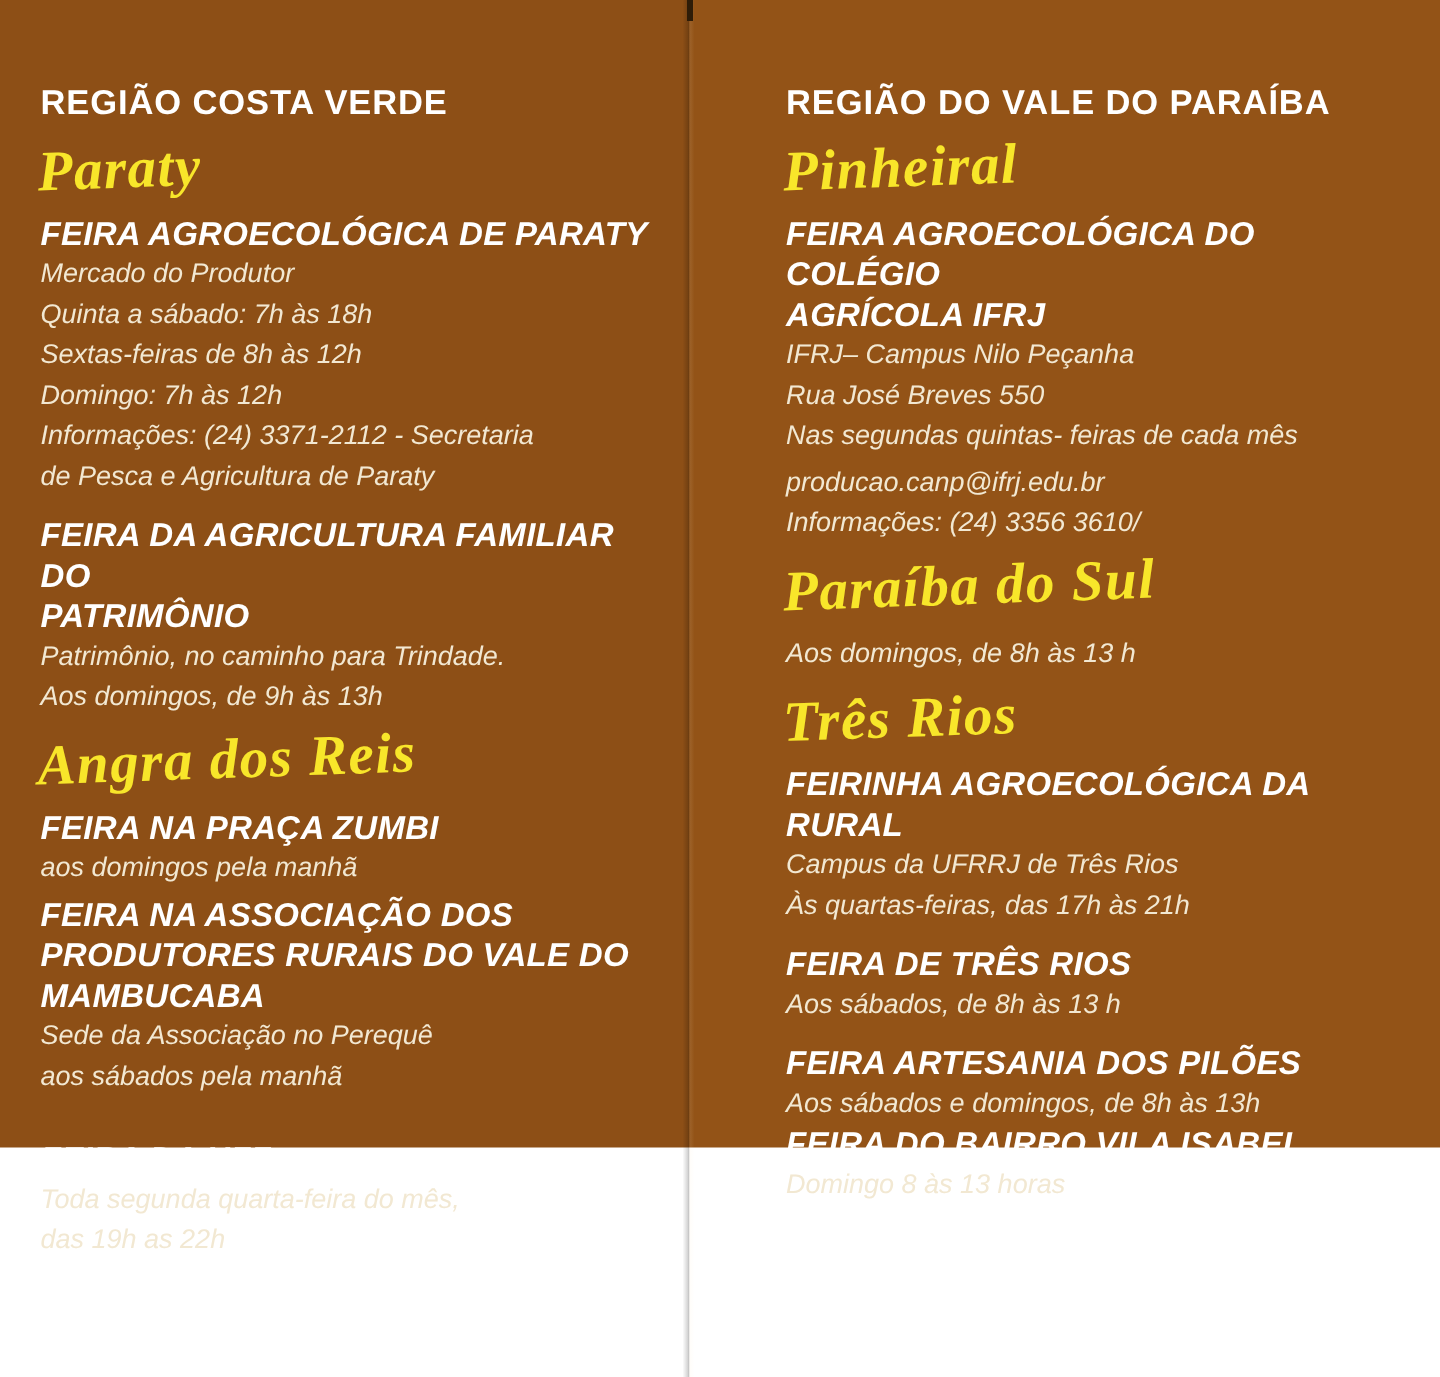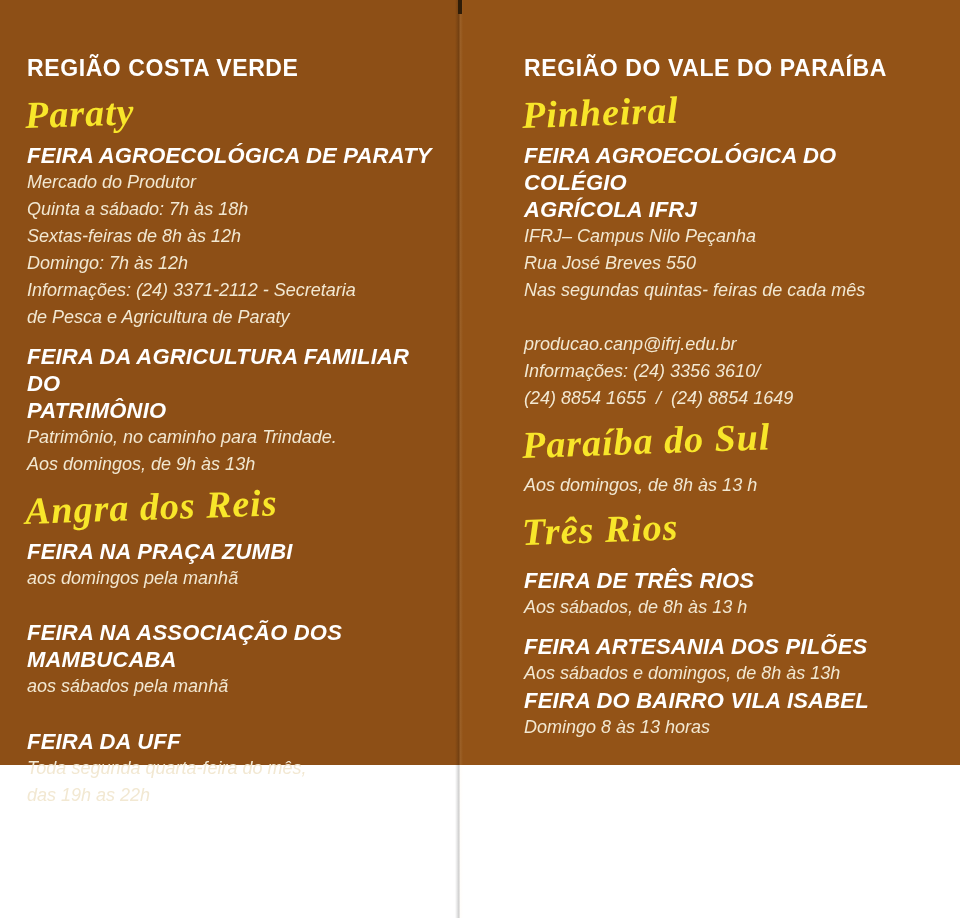--- a/index.html
+++ b/index.html
@@ -26,21 +26,21 @@
   .city-name{
     font-family:cursive;
     font-size:38px;line-height:46px;font-weight:bold;font-style:italic;
     color:var(--city-script-color,#f8e62a);
     margin:10px 0 4px -2px;
     transform:rotate(-2deg);transform-origin:left center;width:max-content;
     letter-spacing:1px;
   }
   .fair{margin-top:12px;font-style:italic;}
   .mt-sm{margin-top:4px;}
-  .mt-lg{margin-top:27px;}
+  .mt-lg{margin-top:4px;}
   .mt-xl{margin-top:28px;}
   .mt-0{margin-top:0;}
   .fair-title-line{
     font-size:22px;font-weight:bold;line-height:27px;letter-spacing:.2px;
     color:var(--fair-title-color,#fff);white-space:pre-wrap;
   }
   .fair-line{
     font-size:18px;line-height:27px;
     color:var(--body-text-color,#f2e8d2);white-space:pre-wrap;
   }
@@ -79,21 +79,23 @@
     <div>
       <div class="city-name">Angra dos Reis</div>
 
       <div class="fair mt-sm">
         <div class="fair-title-line">FEIRA NA PRAÇA ZUMBI</div>
         <div class="fair-line">aos domingos pela manhã</div>
       </div>
 
       <div class="fair mt-lg">
         <div class="fair-title-line">FEIRA NA ASSOCIAÇÃO DOS</div>
+        <div class="fair-title-line">PRODUTORES RURAIS DO VALE DO</div>
         <div class="fair-title-line">MAMBUCABA</div>
+        <div class="fair-line">Sede da Associação no Perequê</div>
         <div class="fair-line">aos sábados pela manhã</div>
       </div>
 
       <div class="fair mt-xl">
         <div class="fair-title-line">FEIRA DA UFF</div>
         <div class="fair-line">Toda segunda quarta-feira do mês,</div>
         <div class="fair-line">das 19h as 22h</div>
       </div>
     </div>
   </div>
@@ -108,35 +110,39 @@
         <div class="fair-title-line">FEIRA AGROECOLÓGICA DO COLÉGIO</div>
         <div class="fair-title-line">AGRÍCOLA IFRJ</div>
         <div class="fair-line">IFRJ– Campus Nilo Peçanha</div>
         <div class="fair-line">Rua José Breves 550</div>
         <div class="fair-line">Nas segundas quintas- feiras de cada mês</div>
       </div>
 
       <div class="fair mt-lg">
         <div class="fair-line">producao.canp@ifrj.edu.br</div>
         <div class="fair-line">Informações: (24) 3356 3610/</div>
-        <div class="fair-line">(24) 8854 1655  /  (24) 8854 1649</div>
       </div>
     </div>
 
     <div>
       <div class="city-name">Paraíba do Sul</div>
 
       <div class="fair mt-sm">
         <div class="fair-line">Aos domingos, de 8h às 13 h</div>
       </div>
     </div>
 
     <div>
       <div class="city-name">Três Rios</div>
 
+      <div class="fair mt-sm">
+        <div class="fair-title-line">FEIRINHA AGROECOLÓGICA DA RURAL</div>
+        <div class="fair-line">Campus da UFRRJ de Três Rios</div>
+        <div class="fair-line">Às quartas-feiras, das 17h às 21h</div>
+      </div>
 
       <div class="fair">
         <div class="fair-title-line">FEIRA DE TRÊS RIOS</div>
         <div class="fair-line">Aos sábados, de 8h às 13 h</div>
       </div>
 
       <div class="fair">
         <div class="fair-title-line">FEIRA ARTESANIA DOS PILÕES</div>
         <div class="fair-line">Aos sábados e domingos, de 8h às 13h</div>
       </div>

